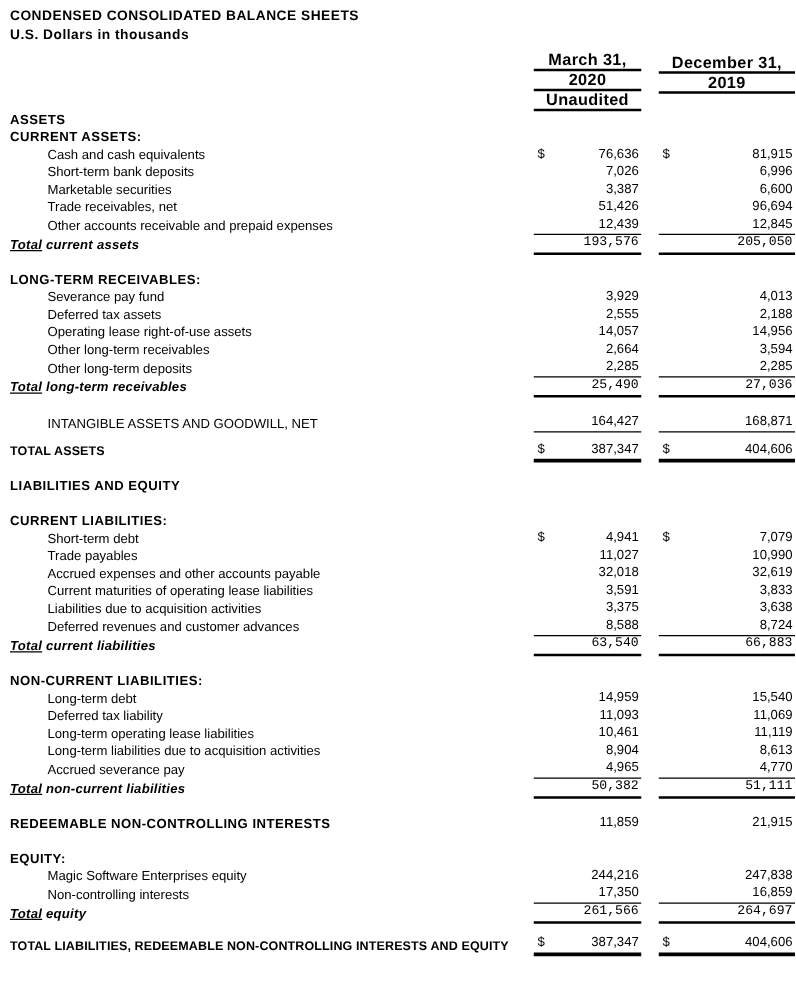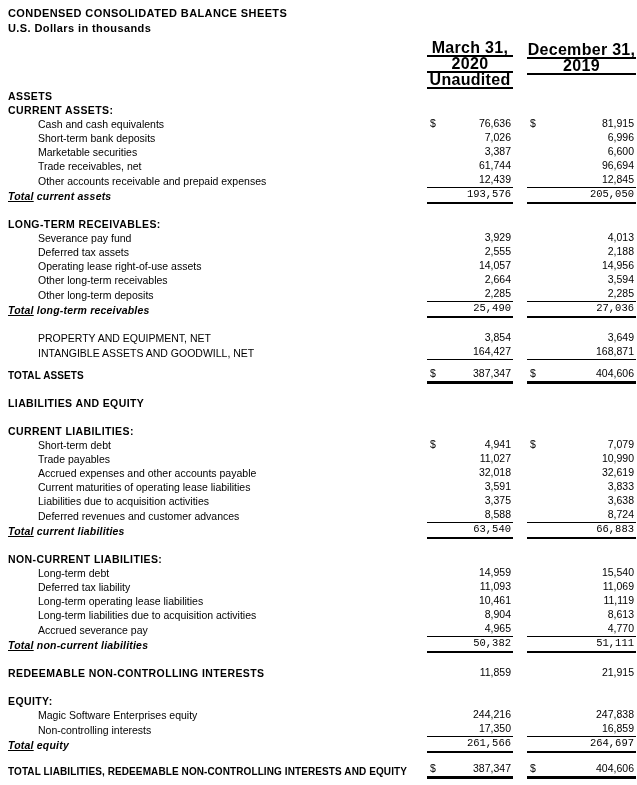--- a/index.html
+++ b/index.html
@@ -2,21 +2,21 @@
 <html><head>
 <meta charset="utf-8">
 <style>
   html,body{margin:0;padding:0;background:#ffffff;}
   body{width:637px;height:785px;color:#000;font-family:"Liberation Sans",sans-serif;overflow:hidden;}
   .page{padding:6px 0 0 8px;}
   .doc-header div{font-weight:bold;font-size:11px;line-height:14.5px;letter-spacing:0.4px;white-space:nowrap;}
   table{border-collapse:collapse;table-layout:fixed;width:628px;margin-top:6px;}
   col.lab{width:419px;} col.c1{width:86px;} col.gp{width:14px;} col.c2{width:109px;}
   th{padding:0;font-weight:bold;vertical-align:bottom;}
-  .hl{height:14px;line-height:13px;border-bottom:2px solid #000;font-weight:bold;font-size:16px;text-align:center;letter-spacing:0.3px;}
+  .hl{height:14px;line-height:13px;border-bottom:2px solid #000;font-weight:bold;font-size:13px;text-align:center;letter-spacing:0.3px;}
   .hl.empty{border-bottom:none;}
   tbody tr{height:14px;}
   td{padding:0;vertical-align:bottom;font-size:10.5px;line-height:13px;}
   td.label{white-space:nowrap;overflow:visible;}
   .r-item td.label{padding-left:30px;}
   .r-section td.label,.r-capsval td.label{font-weight:bold;letter-spacing:0.4px;}
   .r-total td.label{font-weight:bold;letter-spacing:0.2px;font-style:italic;}
   .r-grand td.label{font-weight:bold;letter-spacing:0.1px;font-size:10px;}
   .tw{text-decoration:underline;}
   .money{display:flex;justify-content:space-between;align-items:baseline;padding:0 2px 1px 3px;}
@@ -116,21 +116,21 @@
               <span class="cur"></span>
               <span class="val">6,600</span>
             </div>
           </td>
         </tr>
         <tr class="r-item">
           <td class="label">Trade receivables, net</td>
           <td class="c1">
             <div class="money">
               <span class="cur"></span>
-              <span class="val">61,744</span>
+              <span class="val">51,426</span>
             </div>
           </td>
           <td></td>
           <td class="c2">
             <div class="money">
               <span class="cur"></span>
               <span class="val">96,694</span>
             </div>
           </td>
         </tr>
@@ -266,36 +266,20 @@
           <td></td>
           <td class="c2 ln2">
             <div class="money">
               <span class="cur"></span>
               <span class="val">27,036</span>
             </div>
           </td>
         </tr>
         <tr style="height: 14px;">
           <td colspan="4"></td>
-        </tr>
-        <tr class="r-item">
-          <td class="label">PROPERTY AND EQUIPMENT, NET</td>
-          <td class="c1">
-            <div class="money">
-              <span class="cur"></span>
-              <span class="val">3,854</span>
-            </div>
-          </td>
-          <td></td>
-          <td class="c2">
-            <div class="money">
-              <span class="cur"></span>
-              <span class="val">3,649</span>
-            </div>
-          </td>
         </tr>
         <tr class="r-item">
           <td class="label">INTANGIBLE ASSETS AND GOODWILL, NET</td>
           <td class="c1 ln1">
             <div class="money">
               <span class="cur"></span>
               <span class="val">164,427</span>
             </div>
           </td>
           <td></td>

